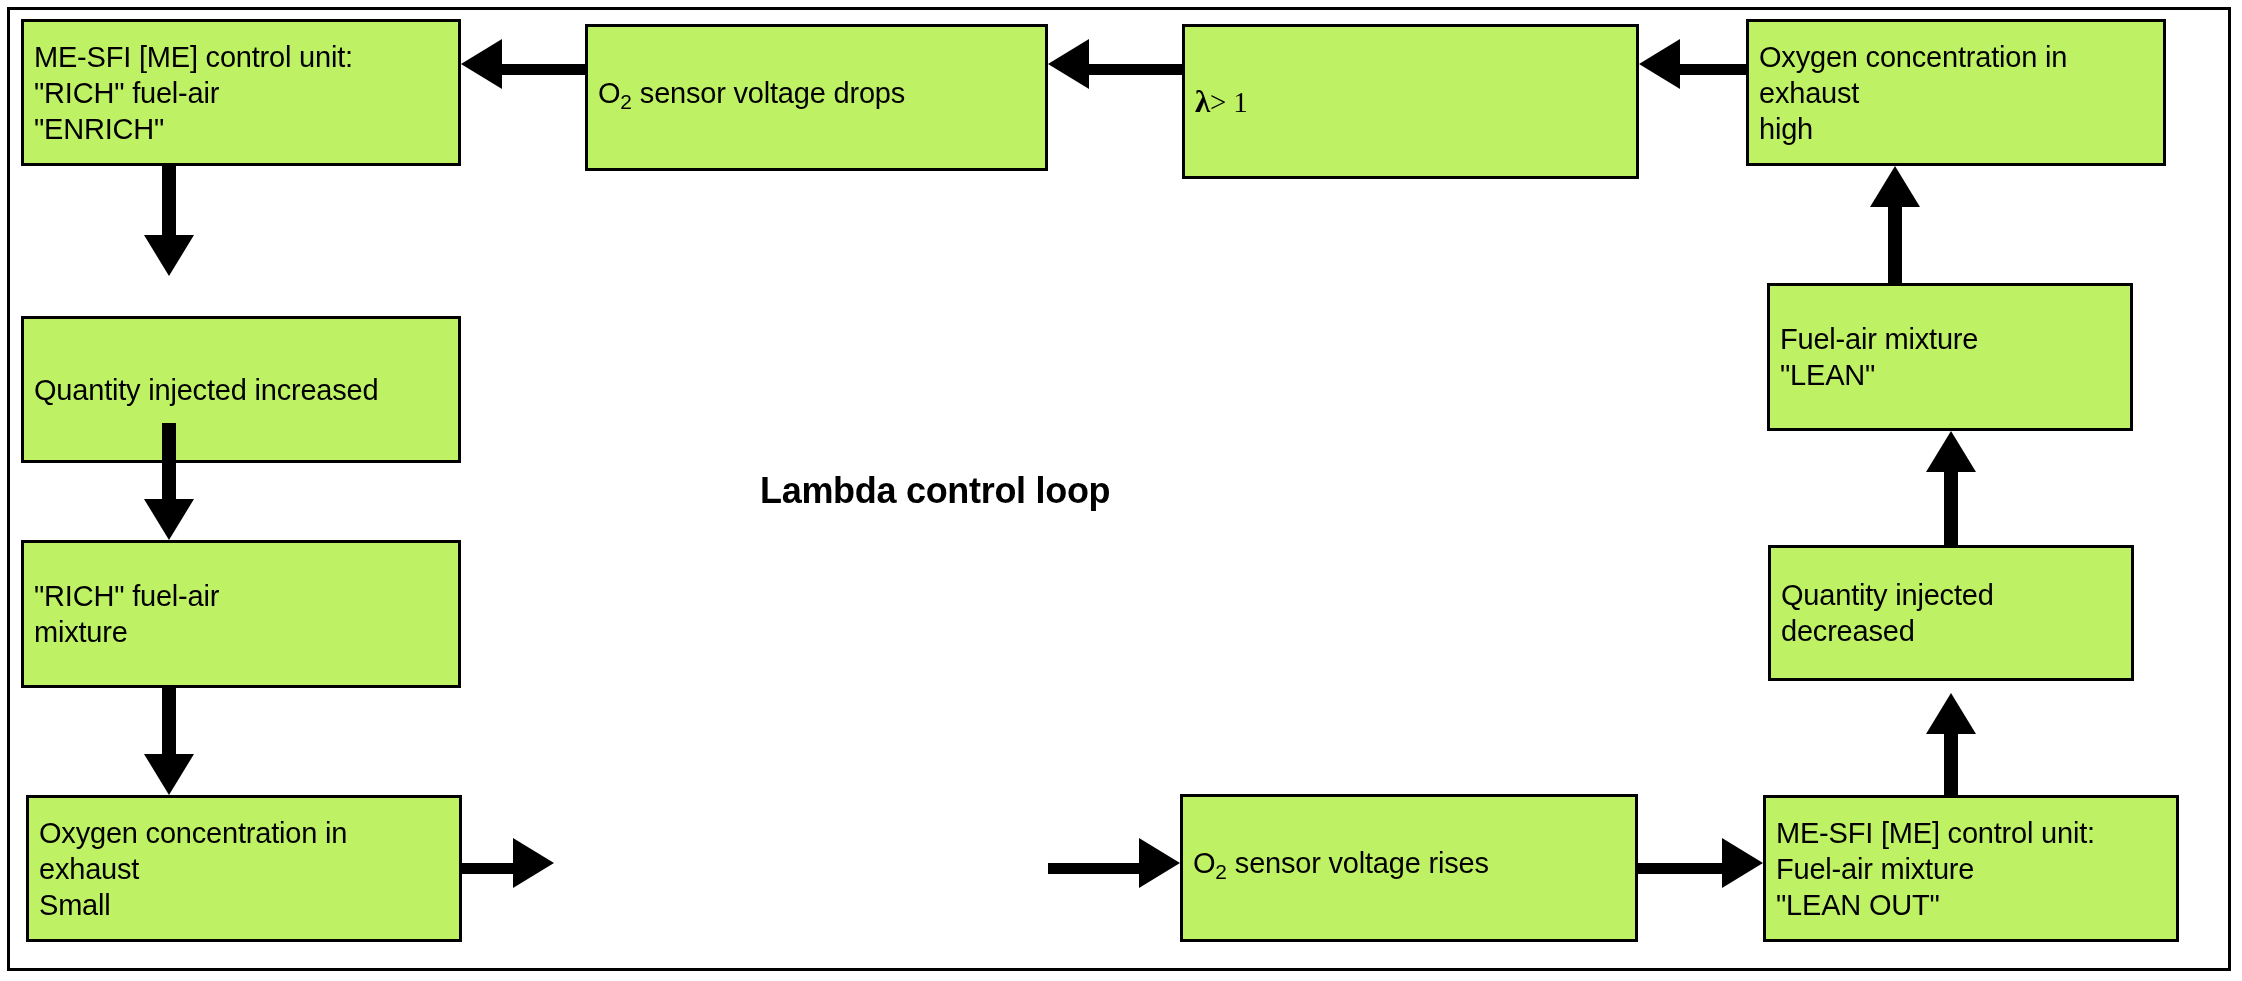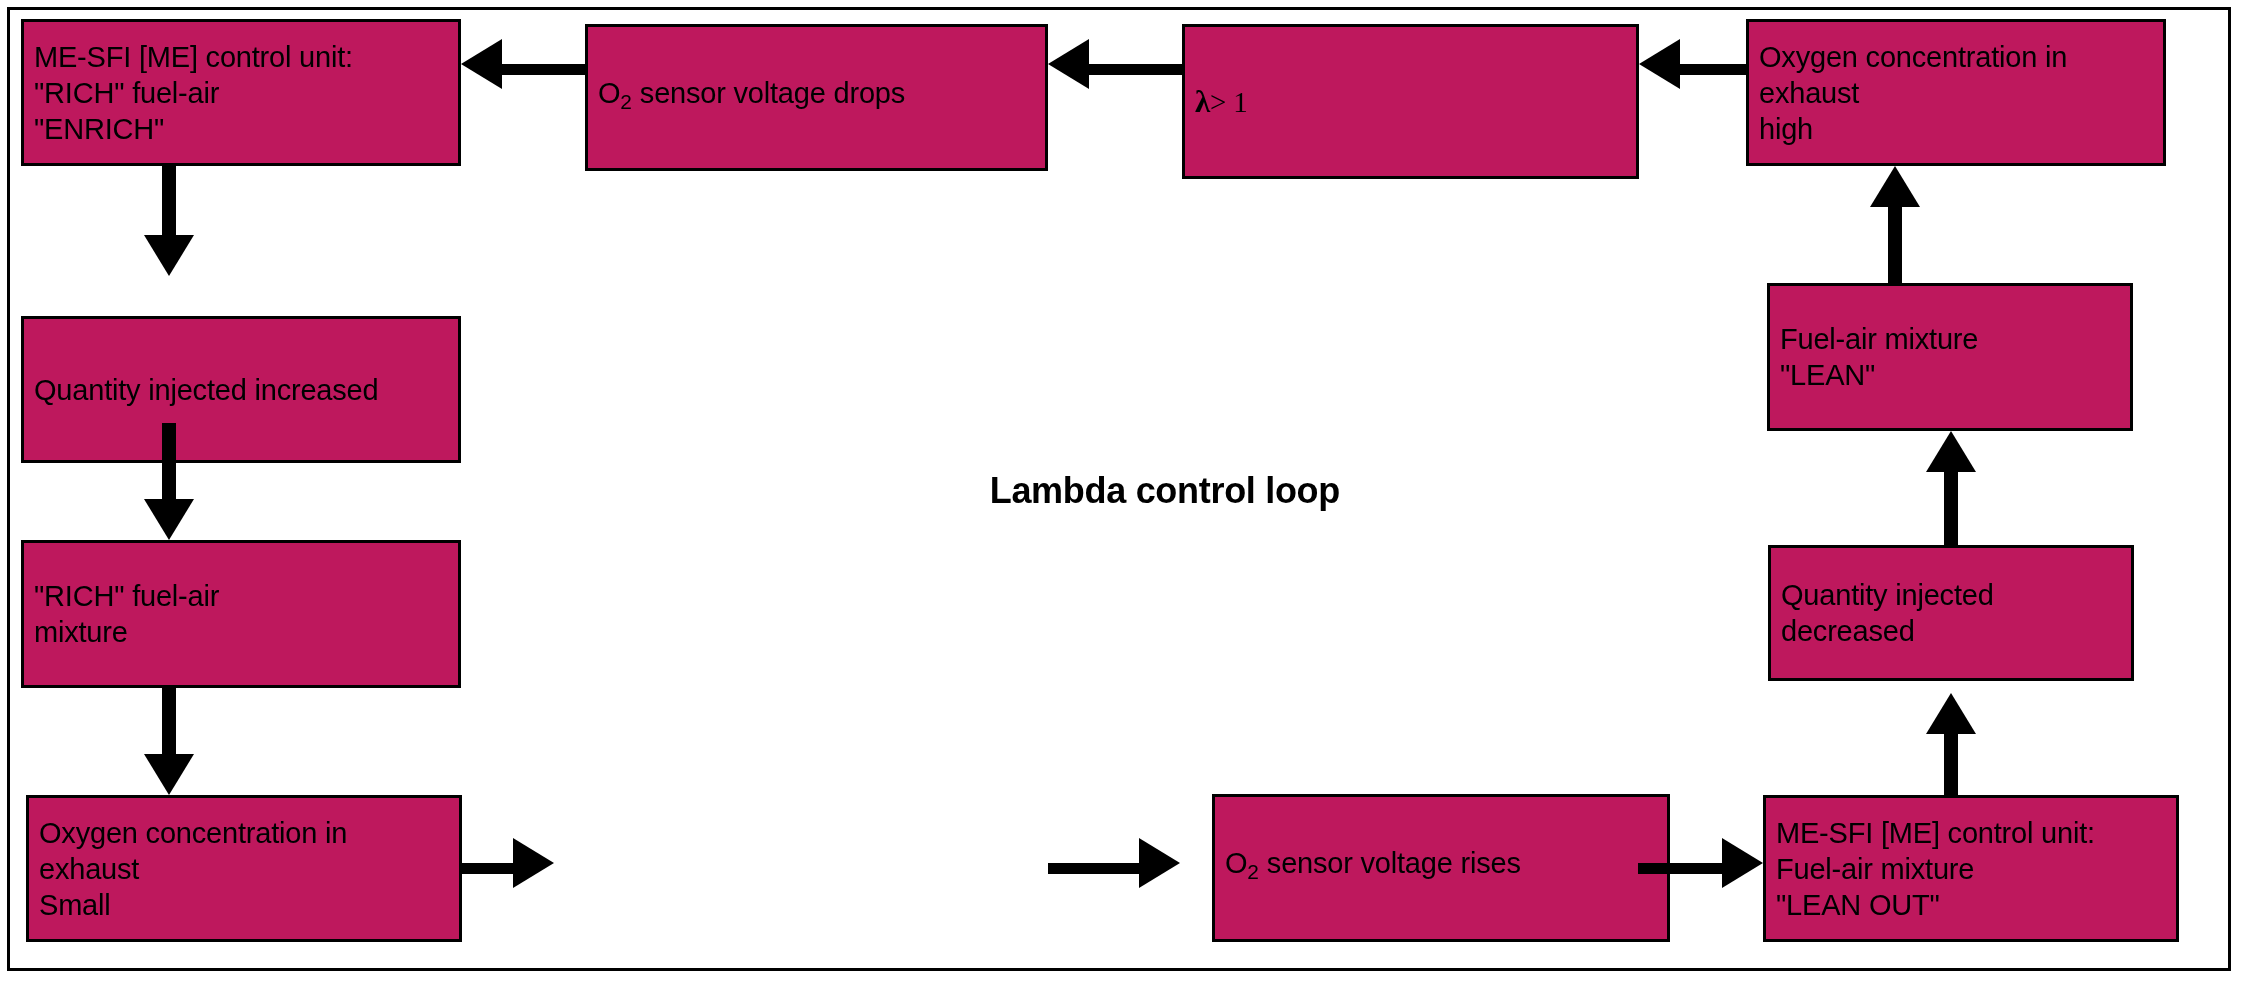--- a/index.html
+++ b/index.html
@@ -21,21 +21,21 @@
     top: 7px;
     width: 2224px;
     height: 964px;
     border: 3px solid #000000;
     box-sizing: border-box;
   }
   .node {
     position: absolute;
     border: 3px solid #000000;
     box-sizing: border-box;
-    background: #be185d;
+    background: #bef264;
     display: flex;
     align-items: center;
     overflow: hidden;
   }
   .node .label {
     padding-left: 10px;
     padding-right: 6px;
     font-size: 29px;
     line-height: 36px;
     color: #000000;
@@ -49,21 +49,21 @@
   }
   .lam {
     font-weight: bold;
     font-size: 31px;
   }
   #diagram-title {
     position: absolute;
     left: 760px;
     top: 470px;
     width: 580px;
-    text-align: right;
+    text-align: left;
     font-size: 36px;
     font-weight: bold;
     color: #000000;
     letter-spacing: -0.3px;
   }
   
   .conn-h {
     position: absolute;
     height: 11px;
     background: #000000;
@@ -135,21 +135,21 @@
 mixture</div>
   </div>
 
   <div class="node" style="left:26px; top:795px; width:436px; height:147px;">
     <div class="label">Oxygen concentration in
 exhaust
 Small</div>
   </div>
 
 
-  <div class="node" style="left:1180px; top:794px; width:458px; height:148px;margin-left:32px;">
+  <div class="node" style="left:1180px; top:794px; width:458px; height:148px;">
     <div class="label"><span>O</span><span class="sub">2</span><span> sensor voltage rises</span></div>
   </div>
 
   <div class="node" style="left:1763px; top:795px; width:416px; height:147px;">
     <div class="label">ME-SFI [ME] control unit:
 Fuel-air mixture
 "LEAN OUT"</div>
   </div>
 
   <div class="node" style="left:1767px; top:283px; width:366px; height:148px;">

